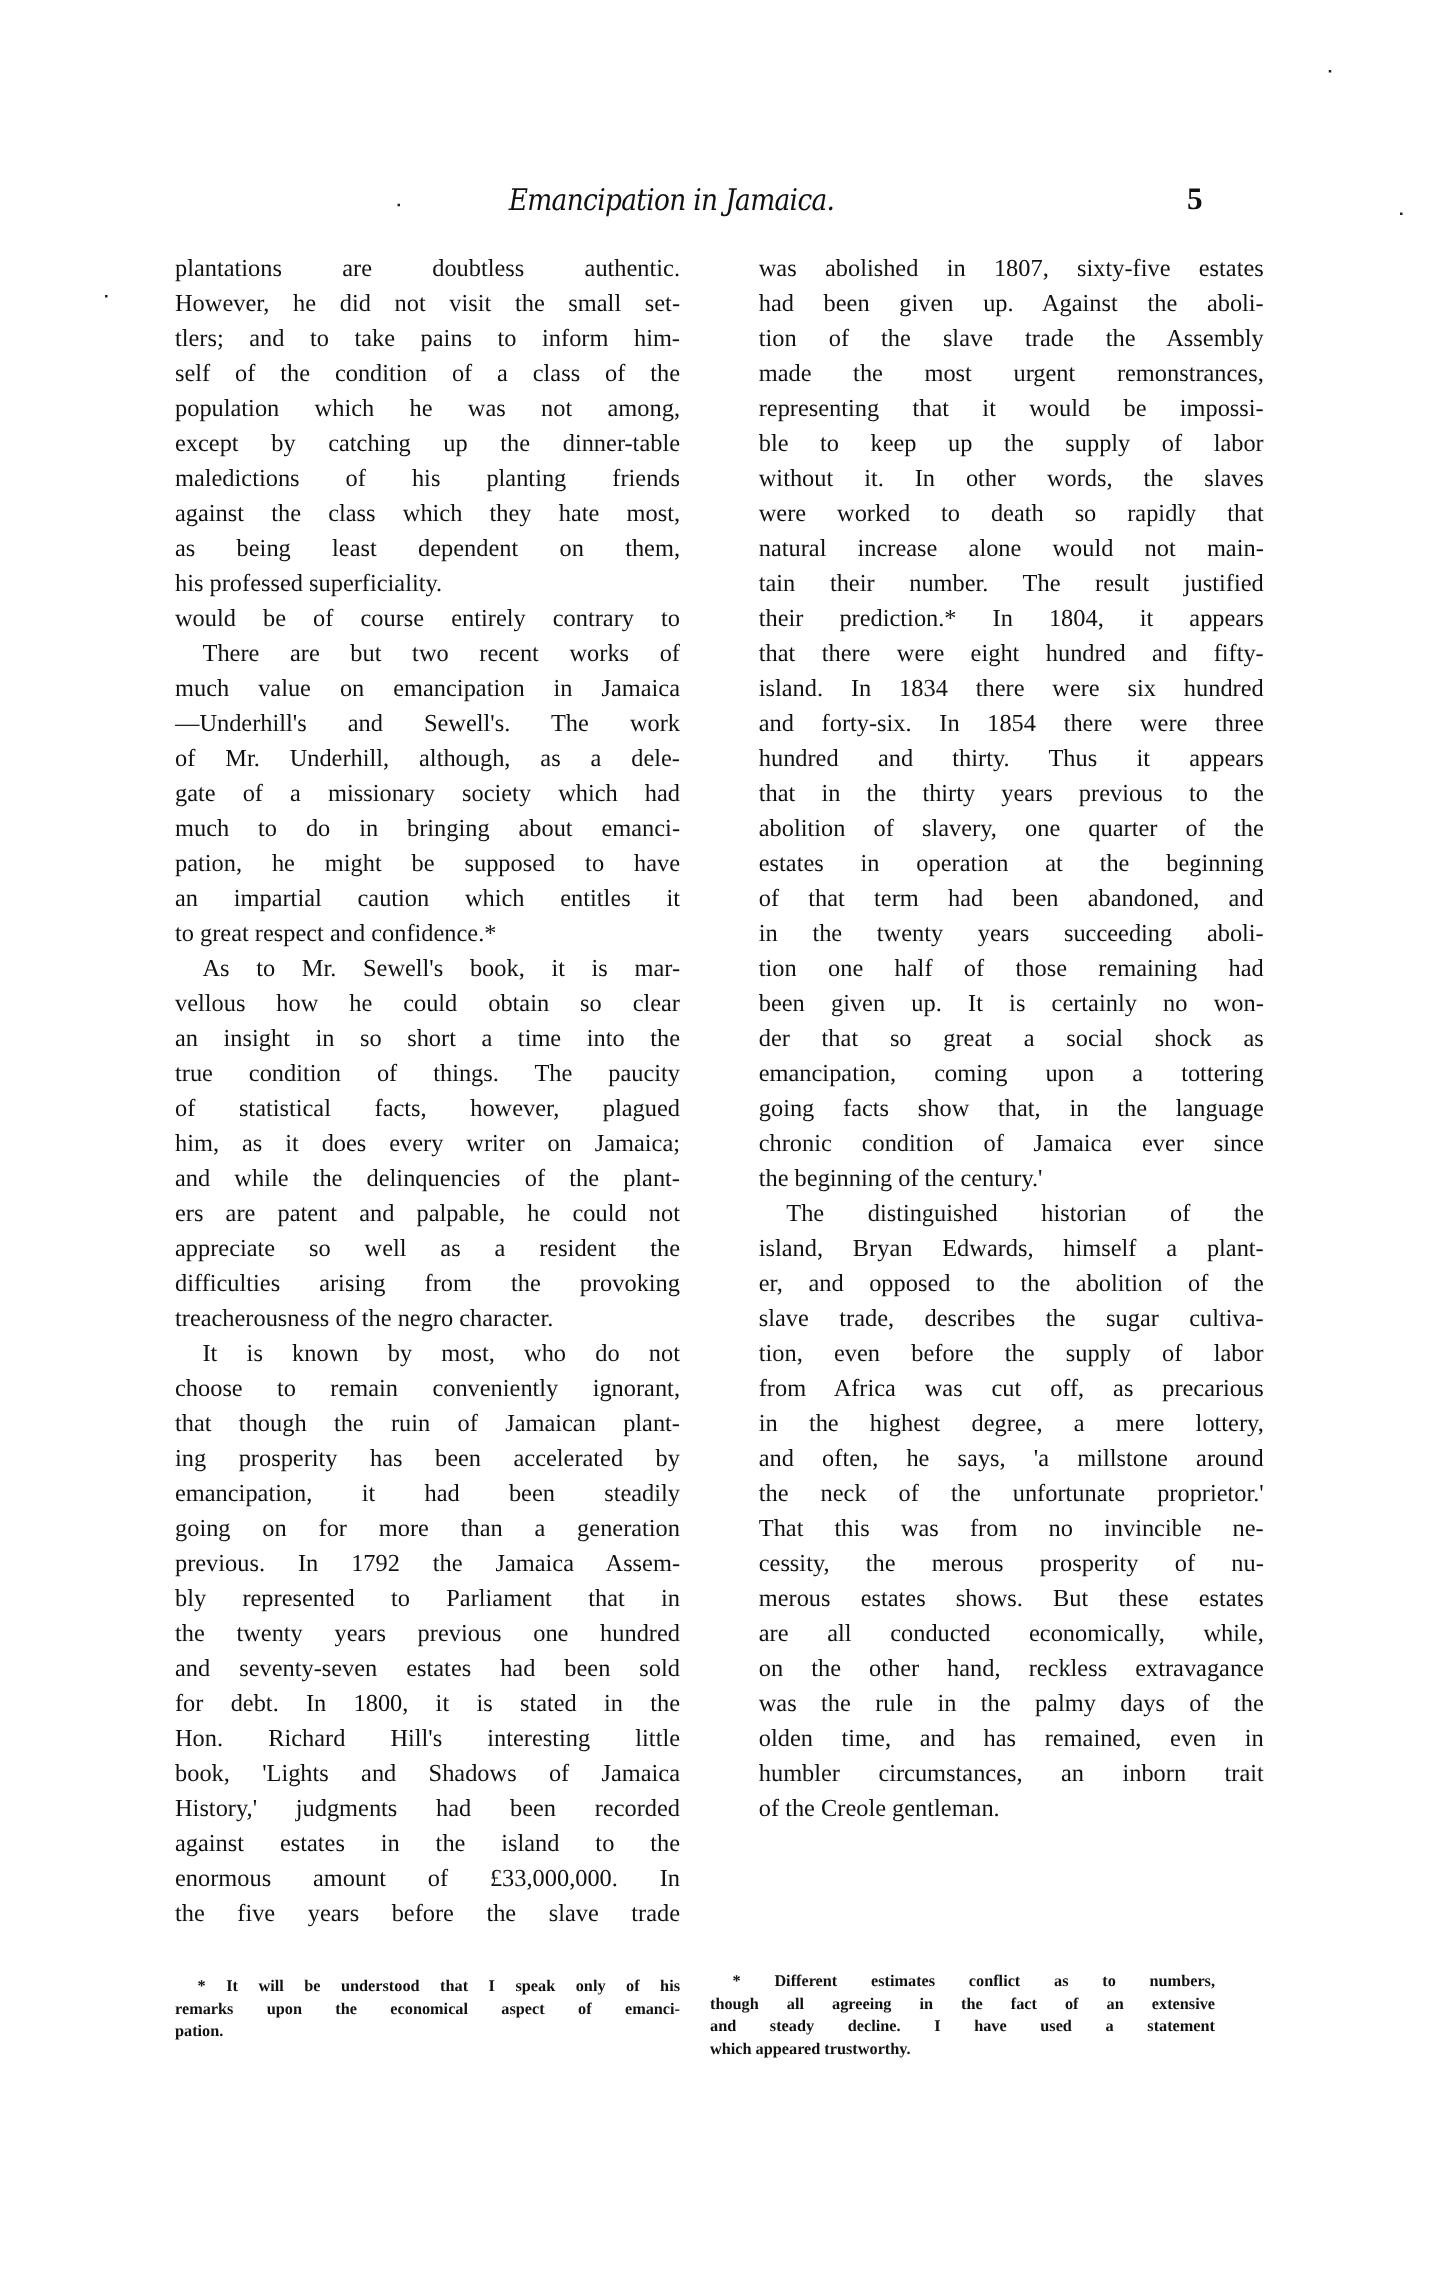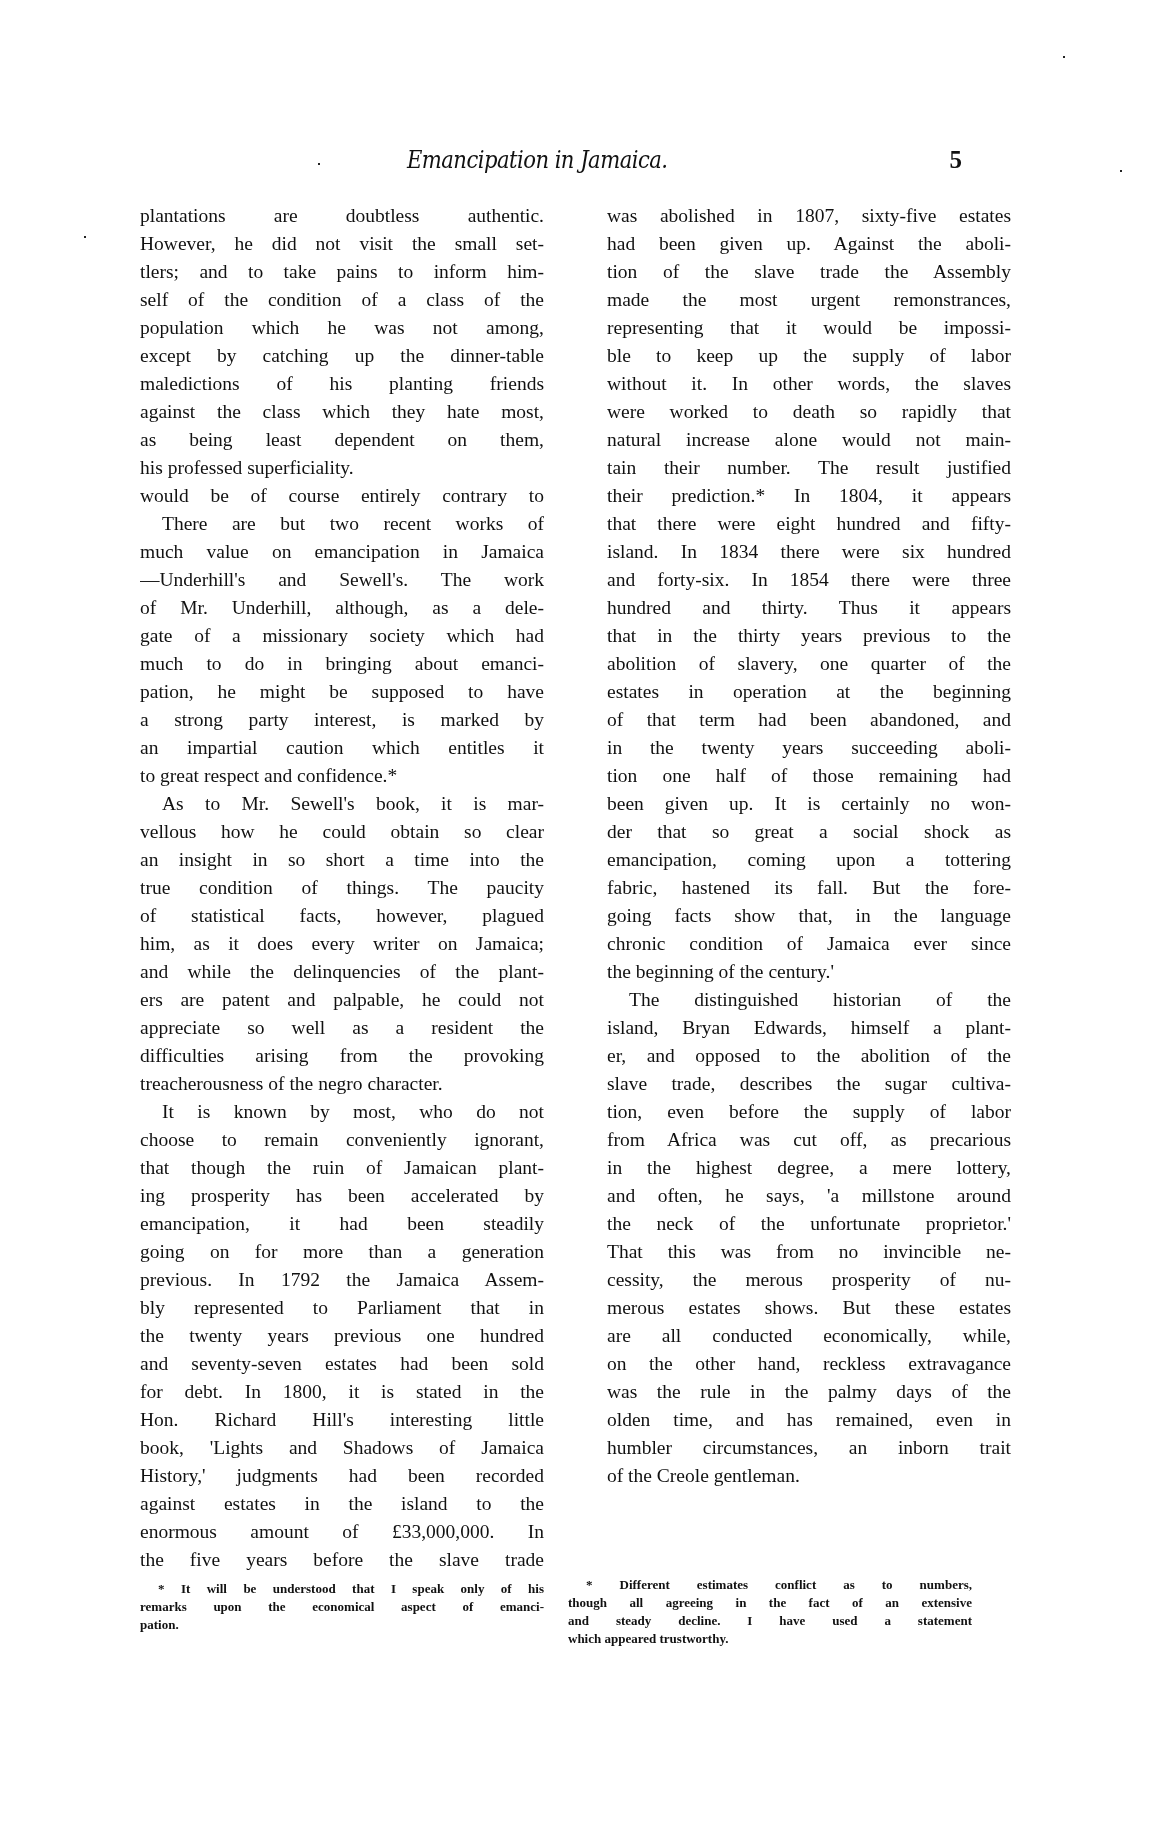--- a/index.html
+++ b/index.html
@@ -49,21 +49,20 @@
       <span class="line">as being least dependent on them,</span>
       <span class="line last">his professed superficiality.</span>
       <span class="line">would be of course entirely contrary to</span>
       <span class="line indent">There are but two recent works of</span>
       <span class="line">much value on emancipation in Jamaica</span>
       <span class="line">—Underhill's and Sewell's. The work</span>
       <span class="line">of Mr. Underhill, although, as a dele-</span>
       <span class="line">gate of a missionary society which had</span>
       <span class="line">much to do in bringing about emanci-</span>
       <span class="line">pation, he might be supposed to have</span>
-      <span class="line">a strong party interest, is marked by</span>
       <span class="line">an impartial caution which entitles it</span>
       <span class="line last">to great respect and confidence.*</span>
       <span class="line indent">As to Mr. Sewell's book, it is mar-</span>
       <span class="line">vellous how he could obtain so clear</span>
       <span class="line">an insight in so short a time into the</span>
       <span class="line">true condition of things. The paucity</span>
       <span class="line">of statistical facts, however, plagued</span>
       <span class="line">him, as it does every writer on Jamaica;</span>
       <span class="line">and while the delinquencies of the plant-</span>
       <span class="line">ers are patent and palpable, he could not</span>
@@ -106,21 +105,20 @@
       <span class="line">hundred and thirty. Thus it appears</span>
       <span class="line">that in the thirty years previous to the</span>
       <span class="line">abolition of slavery, one quarter of the</span>
       <span class="line">estates in operation at the beginning</span>
       <span class="line">of that term had been abandoned, and</span>
       <span class="line">in the twenty years succeeding aboli-</span>
       <span class="line">tion one half of those remaining had</span>
       <span class="line">been given up. It is certainly no won-</span>
       <span class="line">der that so great a social shock as</span>
       <span class="line">emancipation, coming upon a tottering</span>
-      <span class="line">fabric, hastened its fall. But the fore-</span>
       <span class="line">going facts show that, in the language</span>
       <span class="line">chronic condition of Jamaica ever since</span>
       <span class="line last">the beginning of the century.'</span>
       <span class="line indent">The distinguished historian of the</span>
       <span class="line">island, Bryan Edwards, himself a plant-</span>
       <span class="line">er, and opposed to the abolition of the</span>
       <span class="line">slave trade, describes the sugar cultiva-</span>
       <span class="line">tion, even before the supply of labor</span>
       <span class="line">from Africa was cut off, as precarious</span>
       <span class="line">in the highest degree, a mere lottery,</span>

